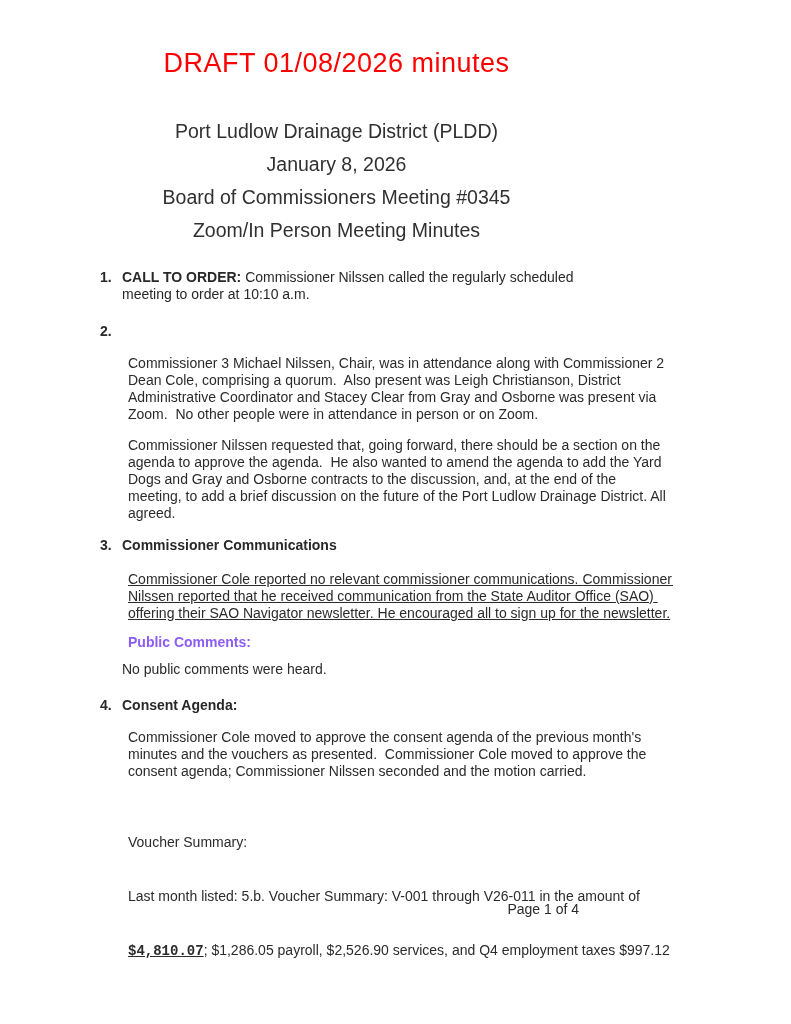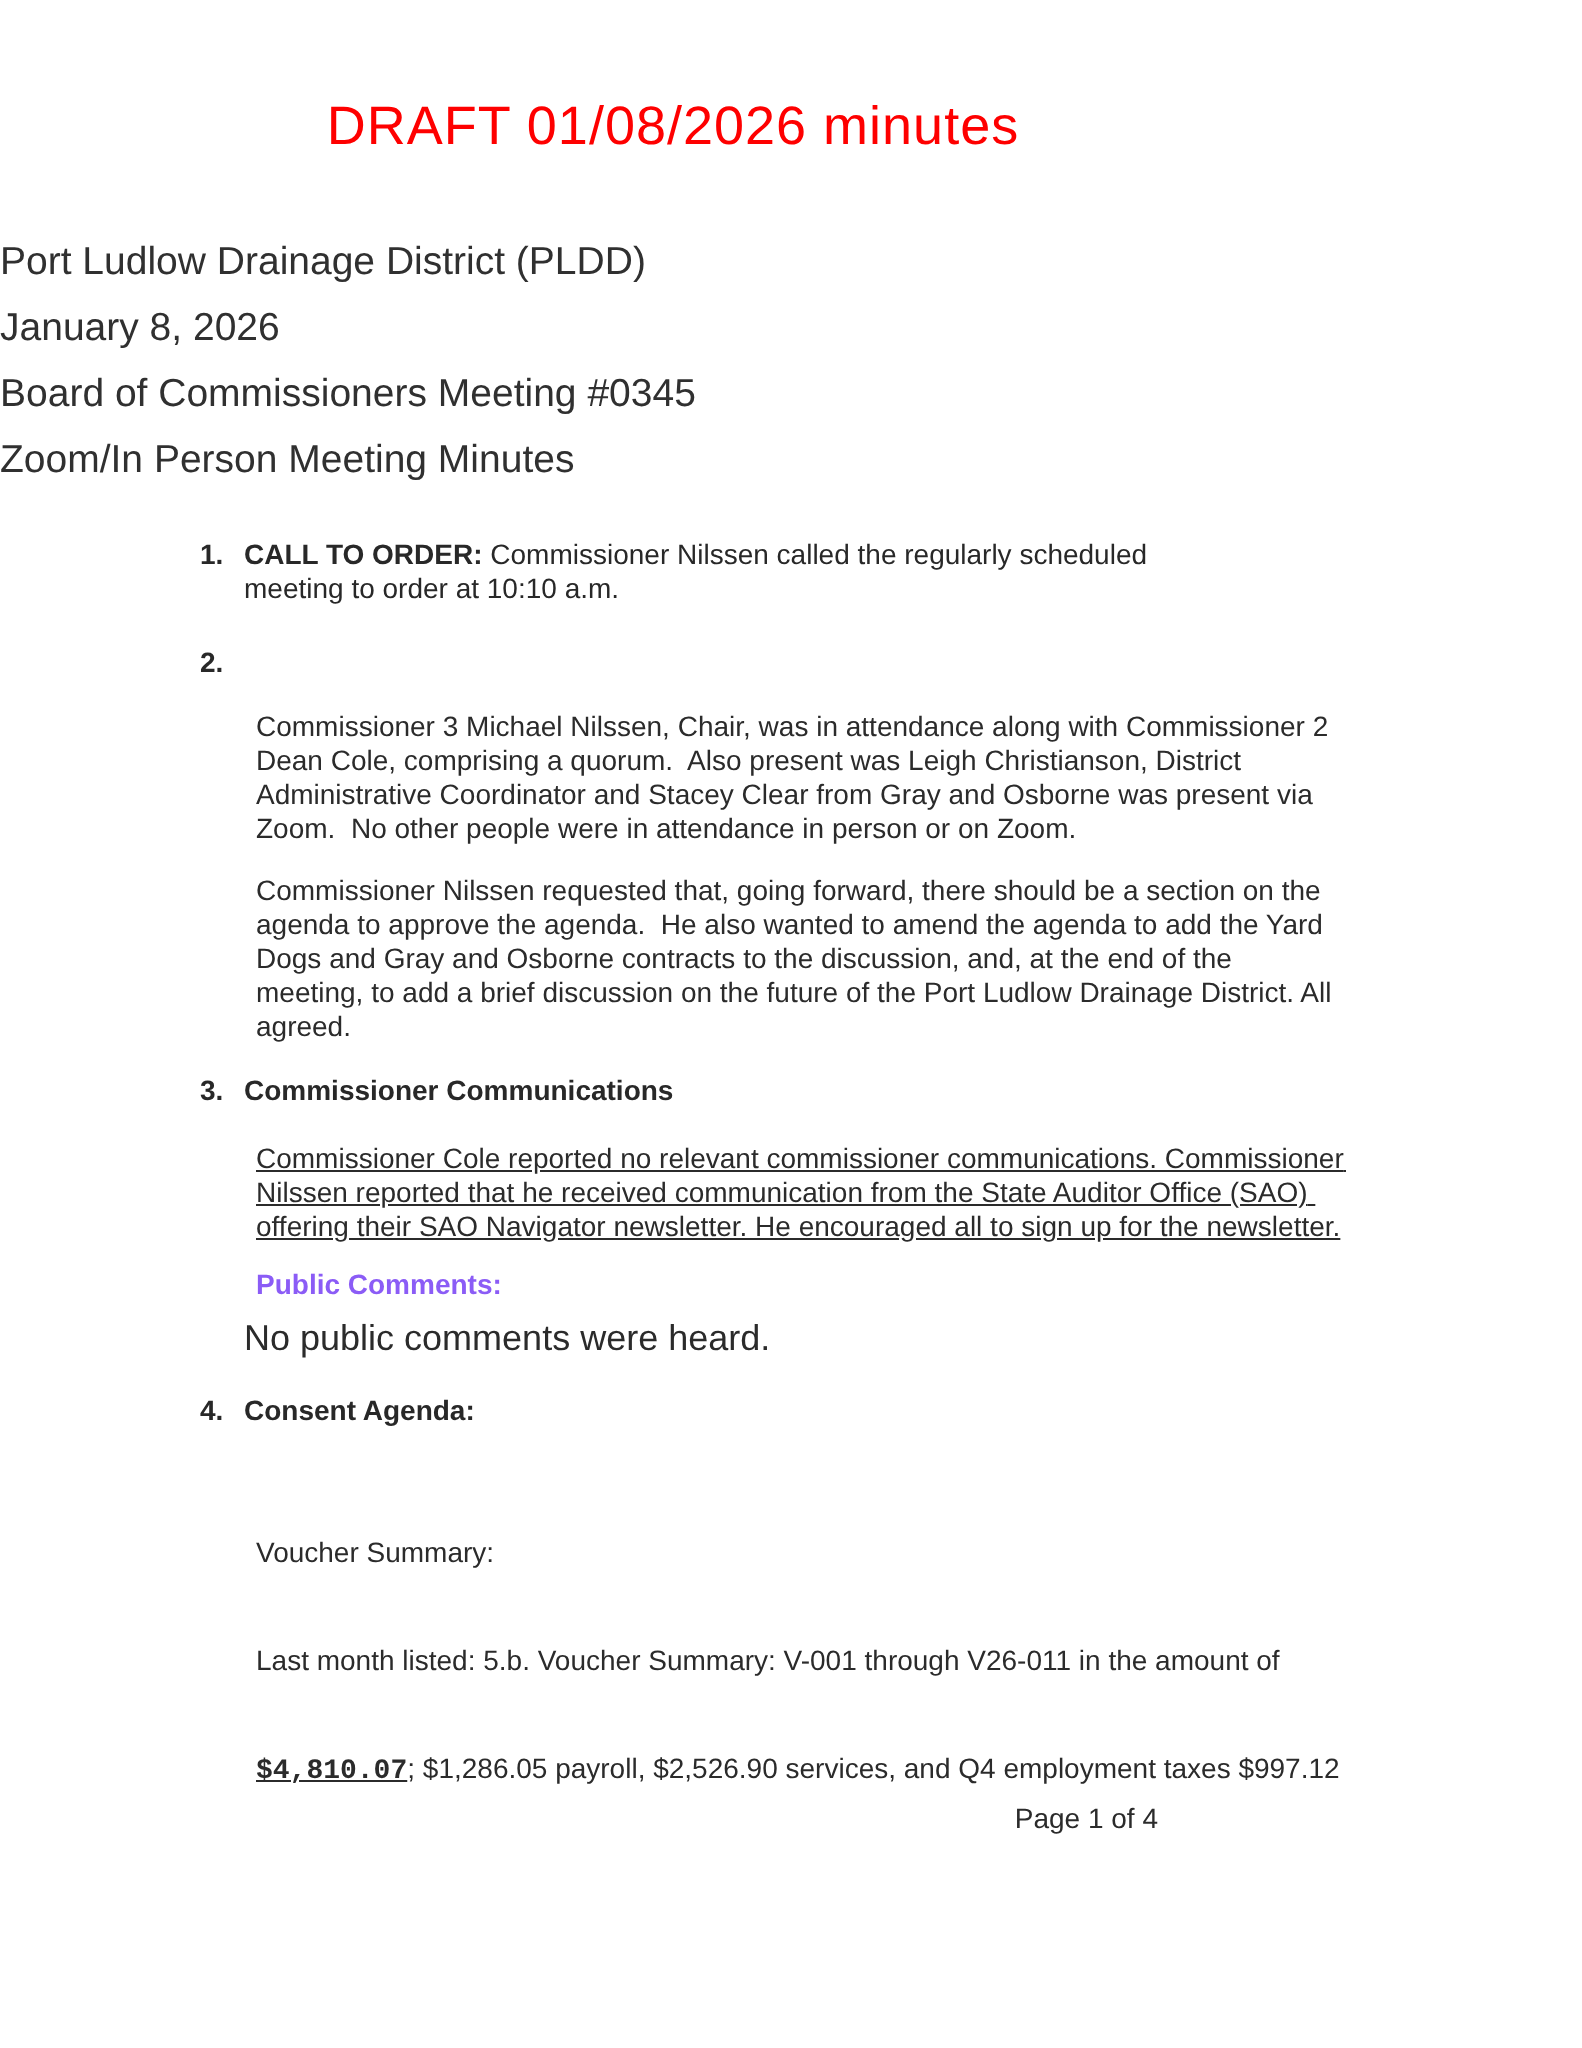--- a/index.html
+++ b/index.html
@@ -15,21 +15,21 @@
   .banner {
     margin: 0;
     padding-top: 48px;
     text-align: center;
     font-size: 27px;
     font-weight: 400;
     letter-spacing: 0.5px;
   }
   .title-block {
     margin-top: 36px;
-    text-align: left;
+    text-align: center;
     font-size: 19.5px;
     line-height: 33px;
     color: #303030;
   }
   .sections { margin-top: 22px; }
   .sec { margin-top: 0; }
   .sec-head {
     display: flex;
     padding-left: 100px;
     padding-right: 98px;
@@ -56,21 +56,21 @@
   .mt19 { margin-top: 19px; }
   .subheading {
     margin: 12px 0 0 128px;
     font-size: 14px;
     line-height: 17px;
     font-weight: 700;
     color: #8b5cf6;
   }
   .note {
     margin: 10px 0 0 122px;
-    font-size: 18px;
+    font-size: 14px;
     line-height: 17px;
   }
   .voucher {
     margin: 17px 0 0 128px;
     max-width: 562px;
     font-size: 14px;
     line-height: 18px;
     white-space: pre-wrap;
   }
   .voucher-amount {
@@ -125,20 +125,21 @@
       <p class="para mt17">Commissioner Cole reported no relevant commissioner communications. Commissioner Nilssen reported that he received communication from the State Auditor Office (SAO) offering their SAO Navigator newsletter. He encouraged all to sign up for the newsletter.</p>
       <div class="subheading">Public Comments:</div>
       <div class="note">No public comments were heard.</div>
     </div>
 
     <div class="sec mt19">
       <div class="sec-head">
         <span class="sec-num">4.</span>
         <span class="sec-body">Consent Agenda:</span>
       </div>
+      <p class="para">Commissioner Cole moved to approve the consent agenda of the previous month's minutes and the vouchers as presented.  Commissioner Cole moved to approve the consent agenda; Commissioner Nilssen seconded and the motion carried.</p>
       <div class="voucher">
         <div>Voucher Summary:</div>
         <div>Last month listed: 5.b. Voucher Summary: V-001 through V26-011 in the amount of</div>
         <div><span class="voucher-amount">$4,810.07</span><span>; $1,286.05 payroll, $2,526.90 services, and Q4 employment taxes $997.12</span></div>
       </div>
     </div>
 
   </div>
 
   <div class="footer">Page 1 of 4</div>

